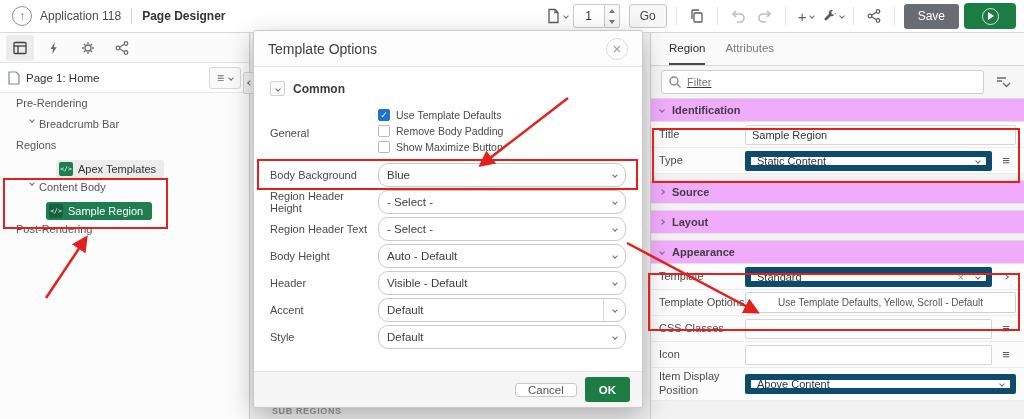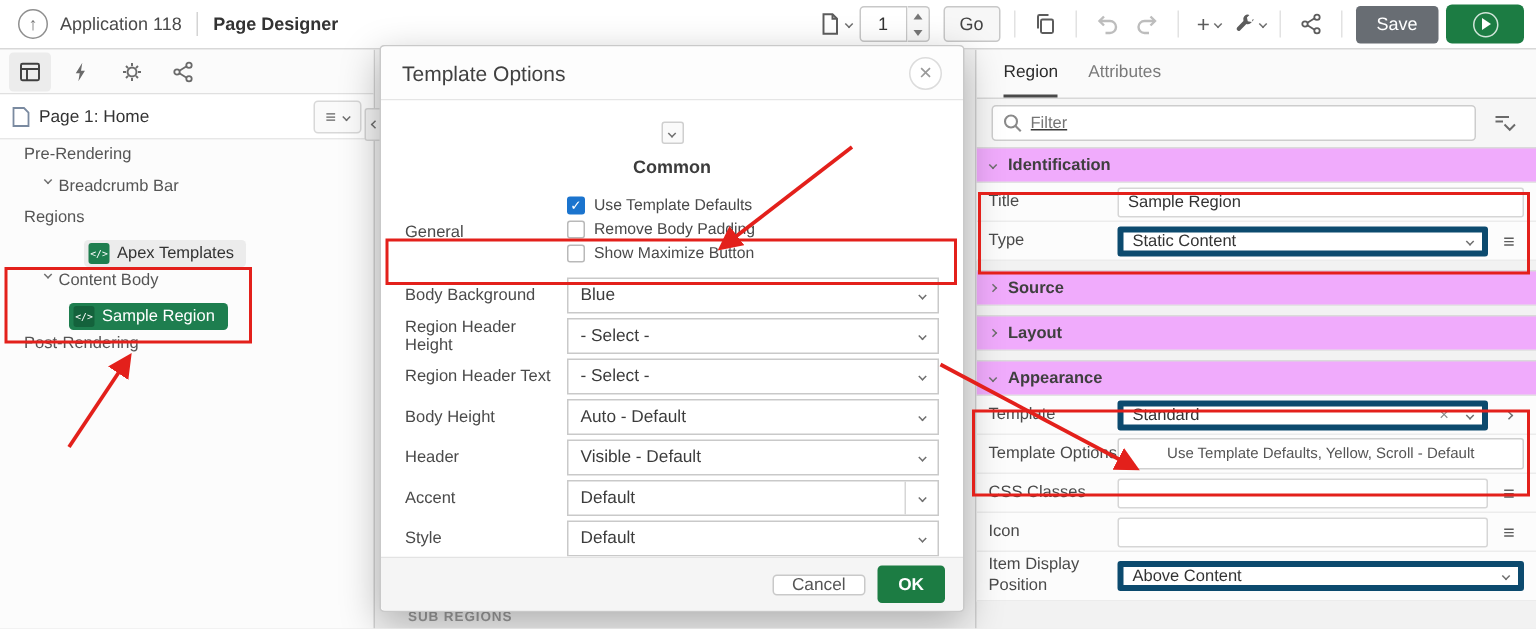--- a/index.html
+++ b/index.html
@@ -80,34 +80,34 @@
            border:1px solid #c9c9c9; border-radius:3px; box-shadow:0 8px 26px rgba(0,0,0,.28);
            z-index:20; display:flex; flex-direction:column; }
   .modal-header { height:36px; flex:none; display:flex; align-items:center; padding:0 14px;
                   border-bottom:1px solid #e5e5e5; background:#fdfdfd; border-radius:3px 3px 0 0; }
   .modal-title { font-size:14px; color:#414141; }
   .modal-close { margin-left:auto; width:22px; height:22px; background:#fff; color:#9a9a9a; font-size:15px;
                  border:1px solid #dcdcdc; border-radius:50%; display:flex; align-items:center;
                  justify-content:center; cursor:pointer; line-height:1; }
   .modal-body { flex:1; padding:8px 16px 0 16px; overflow:hidden; }
   .sec-header { display:flex; align-items:center; gap:8px; font-weight:bold; font-size:12px; color:#3c3c3c;
-                margin:6px 0 10px 0;flex-direction:column; }
+                margin:6px 0 10px 0; }
   .sec-chev { width:15px; height:15px; background:#fafafa; border:1px solid #cfcfcf; border-radius:2px;
               display:flex; align-items:center; justify-content:center; cursor:pointer; }
   .frow { display:flex; align-items:center; margin-bottom:3px; }
   .flabel { width:108px; flex:none; font-size:11px; color:#4a4a4a; }
   .fctrl { flex:1; }
   .cbgroup { display:flex; flex-direction:column; gap:2px; padding:2px 0 6px 0; }
   .cbrow { display:flex; align-items:center; gap:6px; font-size:10.5px; color:#4a4a4a; height:14px; }
   .cb { width:12px; height:12px; border:1px solid #b9b9b9; border-radius:2px; background:#fff; flex:none;
         display:flex; align-items:center; justify-content:center; cursor:pointer; }
   .cb .mark { display:none; font-size:9px; color:#fff; line-height:1; }
   .cb.checked { background:#1b74ce; border-color:#1b74ce; }
   .cb.checked .mark { display:block; }
-  .sel { height:24px; background:#fff; border:1px solid #c9c9c9; border-radius:0; display:flex;
+  .sel { height:24px; background:#fff; border:1px solid #c9c9c9; border-radius:10px; display:flex;
          align-items:center; justify-content:space-between; padding:0 8px; font-size:11.5px; color:#3c3c3c;
          cursor:pointer; }
   .sel.combo { padding-right:0; }
   .combo-btn { width:22px; height:22px; border-left:1px solid #d6d6d6; display:flex; align-items:center;
                justify-content:center; }
   .modal-footer { flex:none; height:36px; background:#f5f5f5; border-top:1px solid #e3e3e3; display:flex;
                   align-items:center; justify-content:flex-end; gap:8px; padding:0 12px; border-radius:0 0 3px 3px; }
   .cancel-btn { height:14px; padding:0 12px; border:1px solid #c9c9c9; background:#fff; border-radius:3px;
                 font-size:11.5px; color:#555; cursor:pointer; }
   .ok-btn { height:25px; padding:0 14px; border:none; background:#1c7c43; border-radius:3px; font-size:11.5px;
@@ -130,21 +130,21 @@
   .psec { margin-bottom:6px; background:#fcfcfc; }
   .psec-header { height:24px; display:flex; align-items:center; gap:8px; padding:0 9px; background:#f0abfc;
                  border-top:1px solid #dadada; border-bottom:1px solid #e3e3e3; font-weight:bold;
                  font-size:11px; color:#3f3f3f; }
   .prop-row { display:flex; align-items:center; min-height:26px; border-bottom:1px solid #ececec;
               background:#fcfcfc; padding:2px 8px; }
   .prop-label { width:86px; flex:none; font-size:11px; color:#4a4a4a; line-height:1.25; }
   .prop-control { flex:1; display:flex; align-items:center; gap:4px; min-width:0; }
   .prop-input { flex:1; height:20px; border:1px solid #d6d6d6; background:#fff; font-size:11px; padding:0 6px;
                 color:#333; border-radius:2px; min-width:0; }
-  .prop-sel { flex:1; height:20px; border:4px solid #0c4a6e; background:#fff; border-radius:2px; display:flex;
+  .prop-sel { flex:1; height:20px; border:6px solid #0c4a6e; background:#fff; border-radius:2px; display:flex;
               align-items:center; justify-content:space-between; padding:0 6px; font-size:11px; color:#333;
               cursor:pointer; min-width:0; }
   .mini-btn { width:20px; height:20px; flex:none; display:flex; align-items:center; justify-content:center;
               border:none; background:transparent; color:#5c5c5c; font-size:13px; cursor:pointer; }
   .combo-x { margin-left:auto; color:#8a8a8a; font-size:11px; padding-right:6px; }
   .tplopt-btn { flex:1; height:21px; border:1px solid #d0d0d0; background:#fff; border-radius:2px;
                 font-size:10px; color:#555; overflow:hidden; white-space:nowrap; text-overflow:ellipsis;
                 padding:0 6px; text-align:center; cursor:pointer; min-width:0; }
 
   

